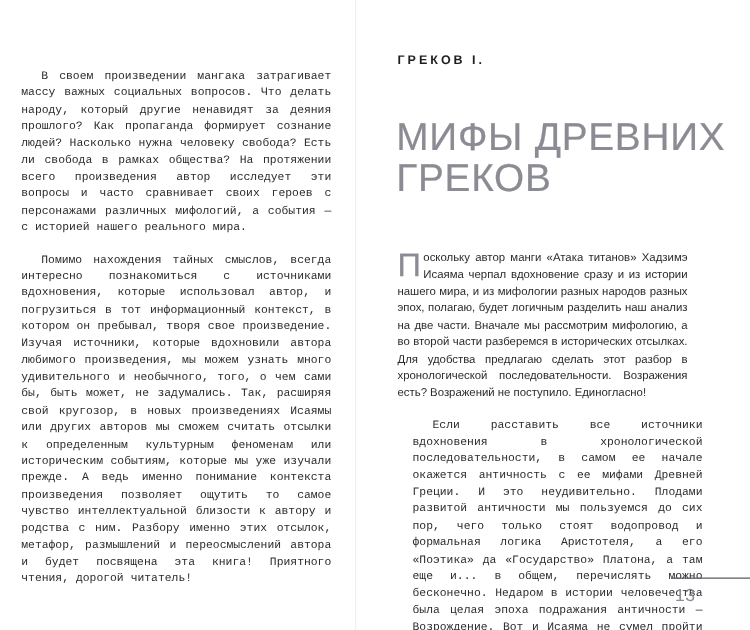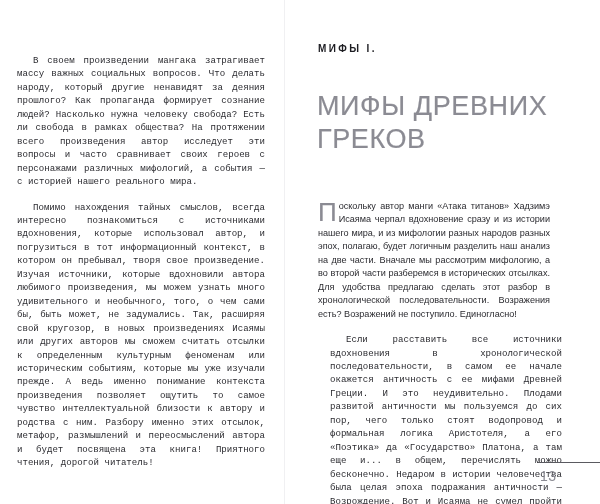--- a/index.html
+++ b/index.html
@@ -74,21 +74,21 @@
     font-weight: bold;
     letter-spacing: 2.4px;
     color: #1d1d22;
     line-height: 12px;
   }
   .chapter-title {
     position: absolute;
     left: 27px;
     top: 72px;
     width: 270px;
-    font-size: 27px;
+    font-size: 31px;
     font-weight: 300;
     letter-spacing: 0.6px;
     line-height: 33px;
     color: #8b8b93;
     text-transform: uppercase;
     -webkit-text-stroke: 0.18px #8b8b93;
   }
   .right-column {
     position: absolute;
     left: 28px;
@@ -145,21 +145,21 @@
 
   <div class="page-left">
     <div class="left-column">
       <p class="body-par">В своем произведении мангака затрагивает массу важных социальных вопросов. Что делать народу, который другие ненавидят за деяния прошлого? Как пропаганда формирует сознание людей? Насколько нужна человеку свобода? Есть ли свобода в рамках общества? На протяжении всего произведения автор исследует эти вопросы и часто сравнивает своих героев с персонажами различных мифологий, а события — с историей нашего реального мира.</p>
       <p class="body-par">Помимо нахождения тайных смыслов, всегда интересно познакомиться с источниками вдохновения, которые использовал автор, и погрузиться в тот информационный контекст, в котором он пребывал, творя свое произведение. Изучая источники, которые вдохновили автора любимого произведения, мы можем узнать много удивительного и необычного, того, о чем сами бы, быть может, не задумались. Так, расширяя свой кругозор, в новых произведениях Исаямы или других авторов мы сможем считать отсылки к определенным культурным феноменам или историческим событиям, которые мы уже изучали прежде. А ведь именно понимание контекста произведения позволяет ощутить то самое чувство интеллектуальной близости к автору и родства с ним. Разбору именно этих отсылок, метафор, размышлений и переосмыслений автора и будет посвящена эта книга! Приятного чтения, дорогой читатель!</p>
     </div>
   </div>
 
   <div class="page-right">
 
-    <div class="chapter-label">МИФЫ I.</div>
+    <div class="chapter-label">ГРЕКОВ I.</div>
 
     <h1 class="chapter-title">МИФЫ ДРЕВНИХ ГРЕКОВ</h1>
 
     <div class="right-column">
       <p class="dropcap-par">
         <span class="dropcap">П</span><span>оскольку автор манги «Атака титанов» Хадзимэ Исаяма черпал вдохновение сразу и из истории нашего мира, и из мифологии разных народов разных эпох, полагаю, будет логичным разделить наш анализ на две части. Вначале мы рассмотрим мифологию, а во второй части разберемся в исторических отсылках. Для удобства предлагаю сделать этот разбор в хронологической последовательности. Возражения есть? Возражений не поступило. Единогласно!</span>
       </p>
       <p class="body-par">Если расставить все источники вдохновения в хронологической последовательности, в самом ее начале окажется античность с ее мифами Древней Греции. И это неудивительно. Плодами развитой античности мы пользуемся до сих пор, чего только стоят водопровод и формальная логика Аристотеля, а его «Поэтика» да «Государство» Платона, а там еще и... в общем, перечислять можно бесконечно. Недаром в истории человечества была целая эпоха подражания античности — Возрождение. Вот и Исаяма не сумел пройти мимо и взял из этой эпохи довольно много узнаваемых образов.</p>
     </div>
 

